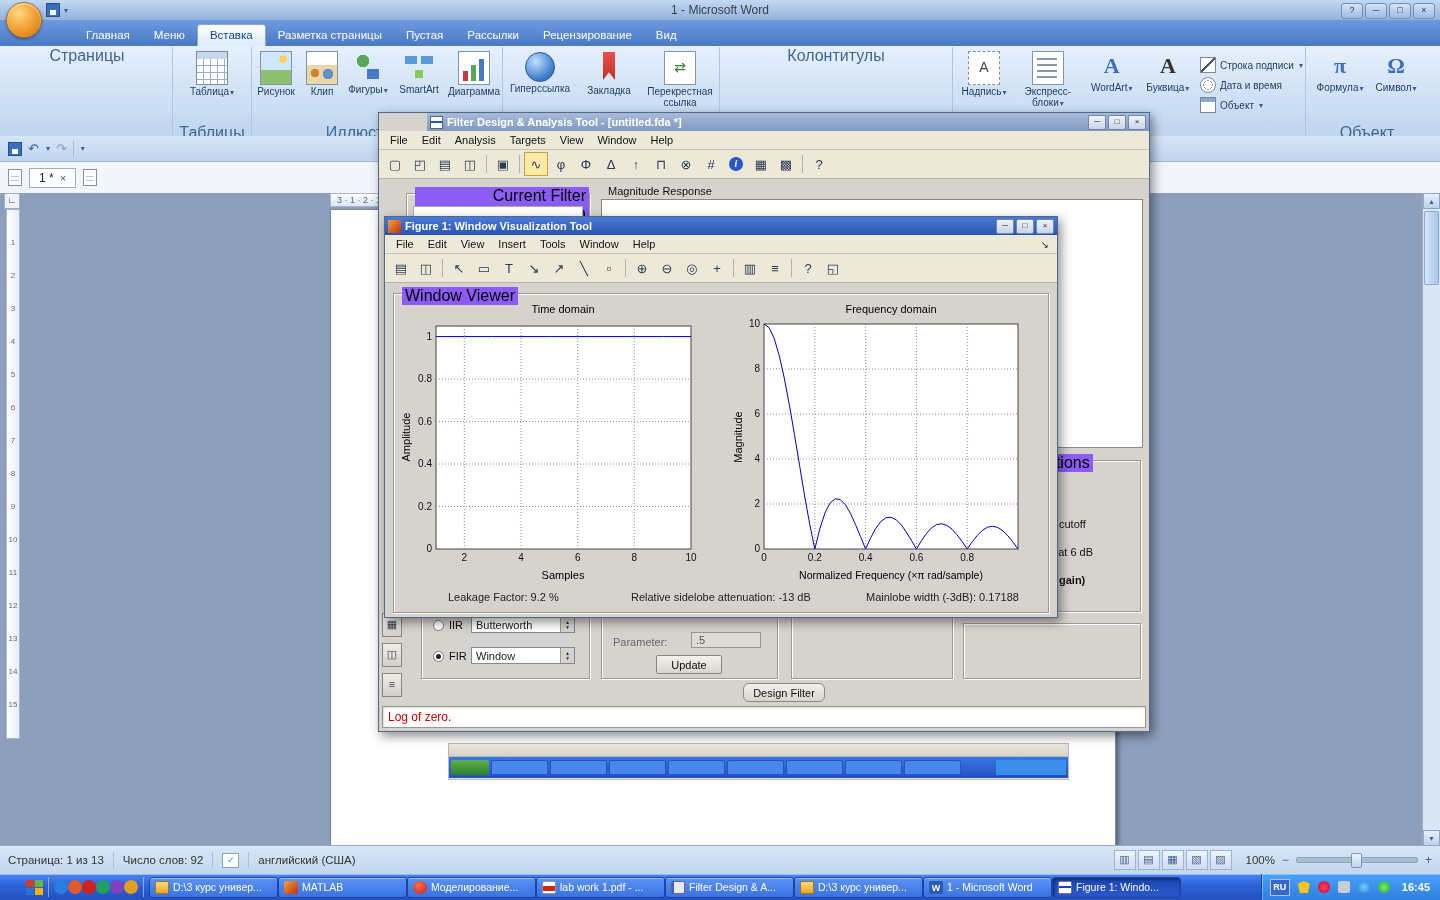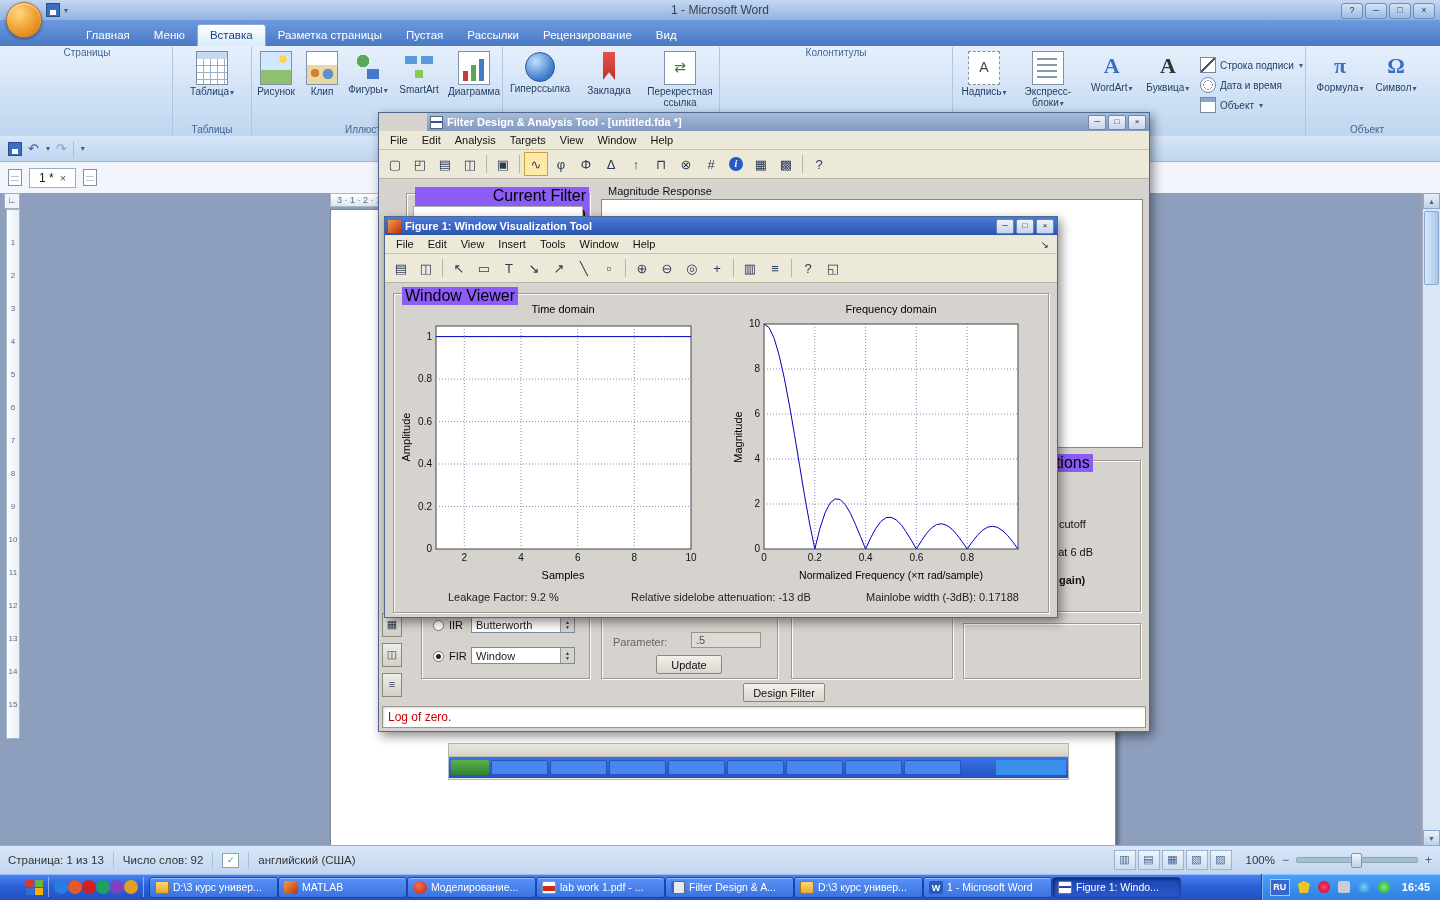--- a/index.html
+++ b/index.html
@@ -26,21 +26,21 @@
   .wtab.active{background:linear-gradient(180deg,#fdfeff,#dcebfb);color:#15428b;
     border:1px solid #8ba9cc;border-bottom:none;border-radius:3px 3px 0 0;}
   .w-ribbon{position:absolute;top:46px;left:0;right:0;height:90px;
     background:linear-gradient(180deg,#e6f0fc,#cbdef4 65%,#bed5ee);border-bottom:1px solid #98b4d4;
     display:flex;padding:1px 2px;}
   .rgroup{position:relative;border-right:1px solid #b0c6e0;display:flex;flex-direction:column;flex:none;}
   .rbtns{flex:1;display:flex;align-items:flex-start;justify-content:center;gap:2px;padding-top:2px;}
   .rbtn{text-align:center;font-size:10px;color:#1e3a5f;padding-top:1px;}
   .rlabel{line-height:11px;}
   .dd{font-size:8px;color:#3a5f8f;margin-left:1px;}
-  .rgrouplabel{height:13px;text-align:center;font-size:10px;color:#3e6792;}
+  .rgrouplabel{height:13px;text-align:center;font-size:16px;color:#3e6792;}
   .rsmall{display:flex;flex-direction:column;gap:4px;padding:8px 2px 0 4px;}
   .rsrow{display:flex;align-items:center;gap:4px;font-size:10px;color:#1e3a5f;white-space:nowrap;}
   
   .ic{width:30px;height:32px;margin:1px auto 1px;position:relative;background-repeat:no-repeat;}
   .ic-doc{background-color:#fff;border:1px solid #8292a8;
     background-image:repeating-linear-gradient(180deg,transparent 0 5px,#b9c6d8 5px 6px);
     background-size:20px 20px;background-position:4px 6px;}
   .ic-doc-cover{background-image:linear-gradient(#f0b050 0 6px,transparent 6px),
     repeating-linear-gradient(180deg,transparent 0 5px,#b9c6d8 5px 6px);
     background-size:100% 100%,20px 16px;background-position:0 0,4px 10px;}
@@ -562,21 +562,21 @@
   <div class="tinput" style="left:312px;top:519px;width:70px;height:16px;">
       <span>.5</span>
     </div>
   <div class="mbutton" style="left:277px;top:542px;width:64px;height:17px;">
       <span>Update</span>
     </div>
 
   <div class="groupbox" style="left:412px;top:498px;width:160px;height:66px;"></div>
   <div class="groupbox" style="left:584px;top:510px;width:176px;height:54px;"></div>
 
-  <div class="mbutton" style="left:364px;top:570px;width:80px;height:17px;">
+  <div class="mbutton" style="left:364px;top:570px;width:80px;height:17px;border-radius:6px;">
       <span>Design Filter</span>
     </div>
 
   <div class="fda-status">
     <span class="err">Log of zero.</span>
   </div>
 </div>
 
 <div id="fig" class="mwin" style="left:384px;top:216px;width:672px;height:400px;z-index:20;">
   <div class="mtitle mtitle-fig">

